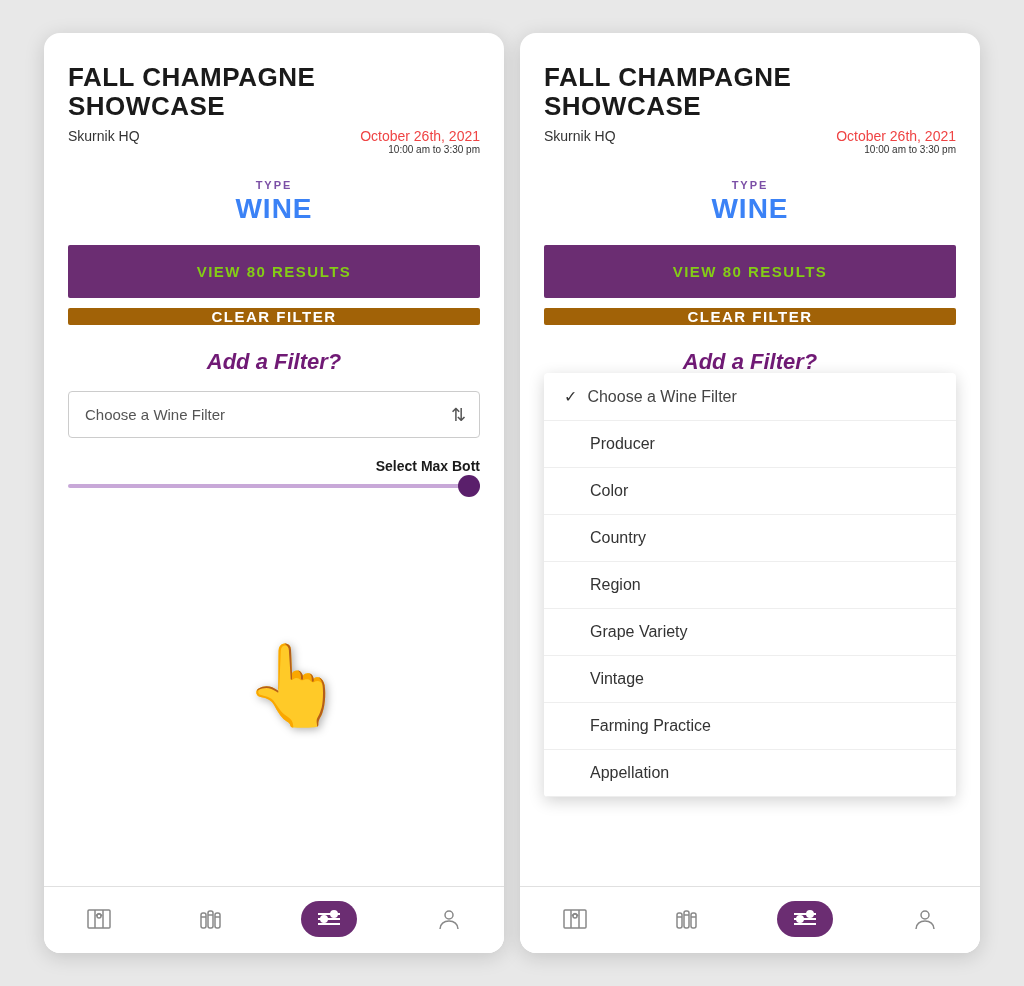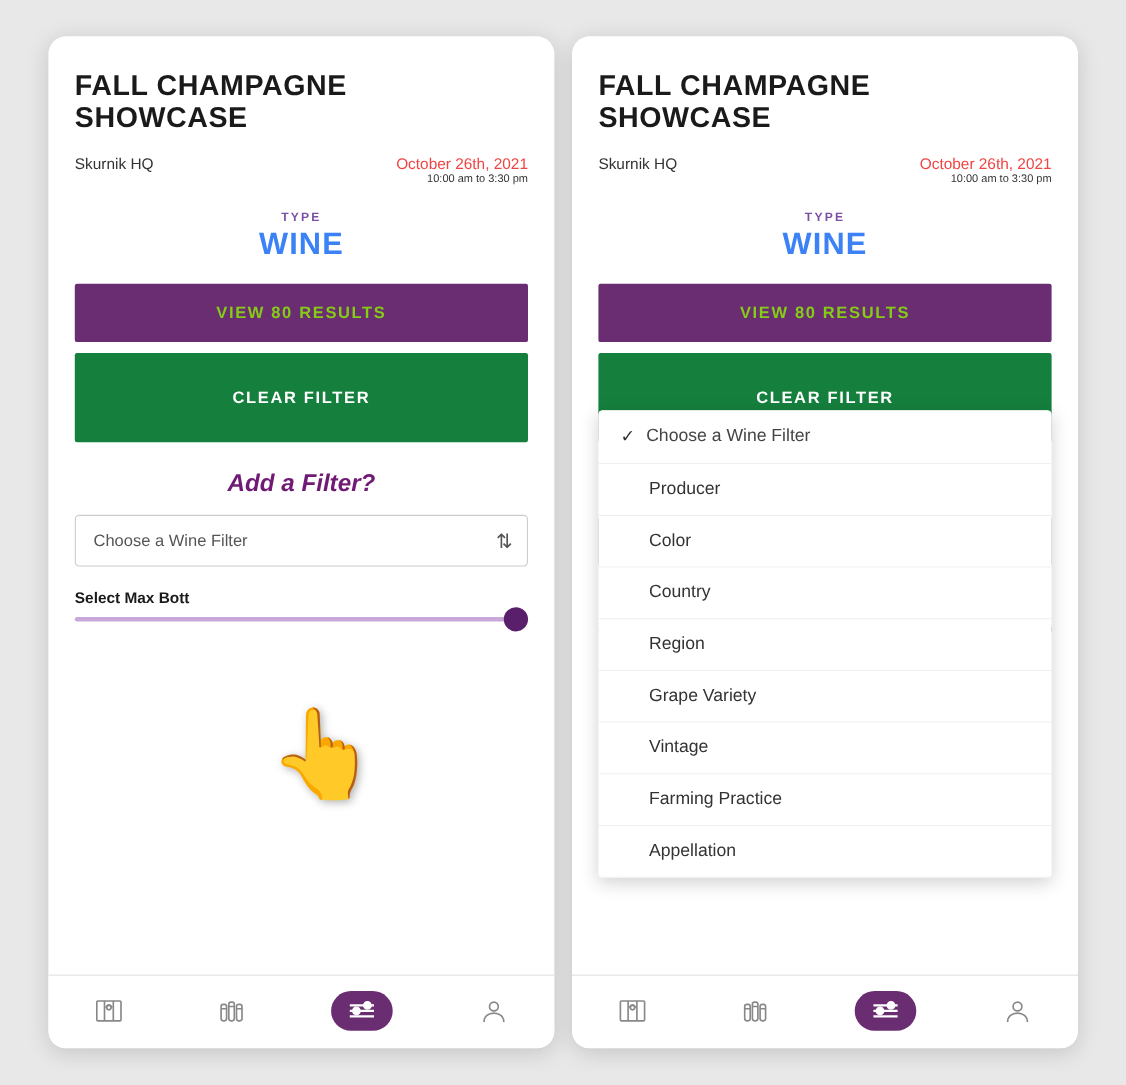--- a/index.html
+++ b/index.html
@@ -40,21 +40,20 @@
       color: #1a1a1a;
       letter-spacing: 0.5px;
       line-height: 1.1;
       margin-bottom: 8px;
     }
     .event-meta {
       display: flex;
       justify-content: space-between;
       align-items: flex-start;
       margin-bottom: 24px;
-      margin-top: 13px;
     }
     .event-location {
       font-size: 14px;
       color: #333;
     }
     .event-date-time {
       text-align: right;
     }
     .event-date {
       font-size: 14px;
@@ -91,25 +90,25 @@
       padding: 18px;
       font-size: 15px;
       font-weight: 700;
       letter-spacing: 1.5px;
       text-transform: uppercase;
       cursor: pointer;
       margin-bottom: 10px;
       border-radius: 2px;
     }
     .btn-clear-filter {
-      background: #15803d;
+      background: #a16207;
       color: #fff;
       border: none;
       width: 100%;
-      padding: 32px;
+      padding: 0;
       font-size: 15px;
       font-weight: 600;
       letter-spacing: 1.5px;
       text-transform: uppercase;
       cursor: pointer;
       margin-bottom: 24px;
       border-radius: 2px;
     }
     .add-filter-title {
       text-align: center;
@@ -140,21 +139,21 @@
       top: 50%;
       transform: translateY(-50%);
       font-size: 18px;
       color: #555;
       pointer-events: none;
     }
     .slider-section {
       margin-bottom: 20px;
     }
     .slider-label {
-      text-align: left;
+      text-align: right;
       font-size: 14px;
       color: #aaa;
       margin-bottom: 10px;
     }
     .slider-label span {
       color: #1a1a1a;
       font-weight: 600;
     }
     .slider-track {
       position: relative;

